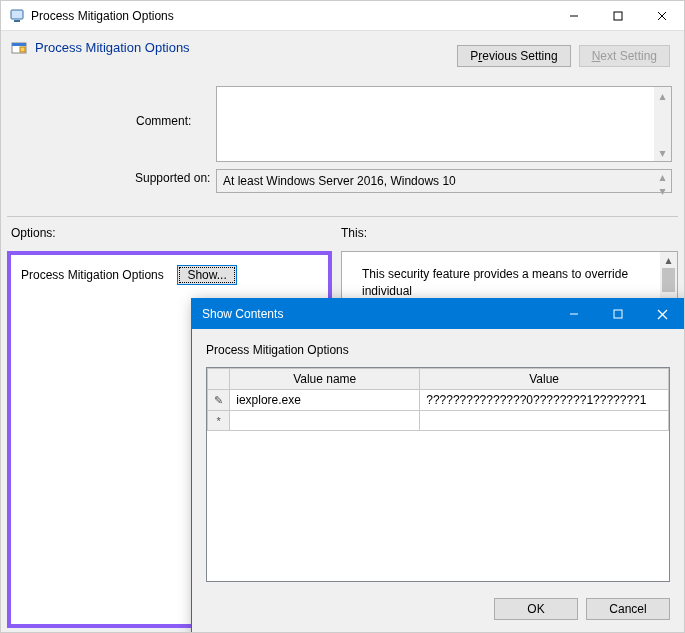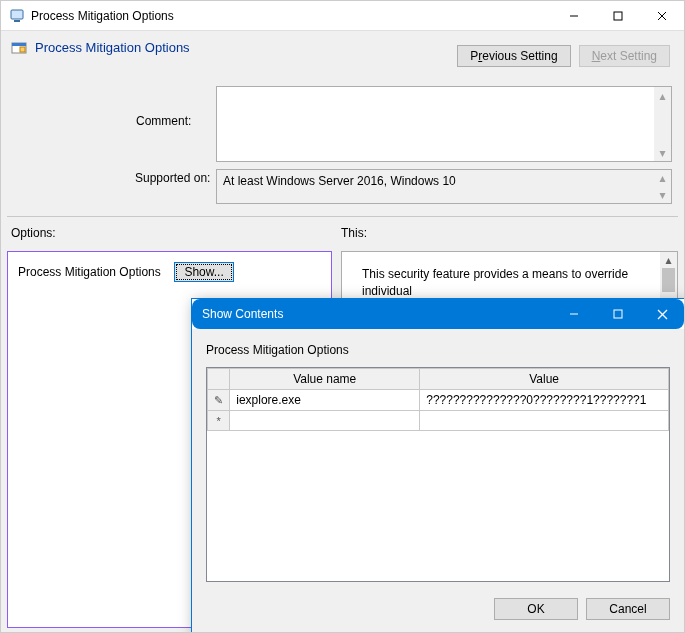--- a/index.html
+++ b/index.html
@@ -85,33 +85,33 @@
     background: #fff; border: 1px solid #adadad;
     display: flex;
   }
   .comment-box .txt { flex:1; }
   .scroll-stub { width: 17px; background:#f0f0f0; display:flex; flex-direction:column; justify-content:space-between; align-items:center; }
   .scroll-arrow { width:17px;height:17px; display:flex;align-items:center;justify-content:center; color:#a0a0a0;}
   .label-supported {
     position: absolute; left: 134px; top: 140px; font-size: 12px;
   }
   .supported-box {
-    position: absolute; left: 215px; top: 138px; right: 12px; height: 35px;
+    position: absolute; left: 215px; top: 138px; right: 12px; height: 24px;
     background: #f0f0f0; border: 1px solid #adadad;
     display:flex;
   }
   .supported-box .txt { padding: 4px 6px; flex:1; color:#000; }
   .divider-h {
     position: absolute; left: 6px; right: 6px; top: 185px; height: 1px; background: #c8c8c8;
   }
   .lbl-options { position: absolute; left: 10px; top: 195px; }
   .lbl-help    { position: absolute; left: 340px; top: 195px; }
   .options-panel {
     position: absolute; left: 6px; top: 220px; width: 325px; bottom: 6px;
-    background: #fff; border: 1px solid #8b5cf6;
+    background: #fff; border: 4px solid #8b5cf6;
     padding: 10px;
   }
   .options-panel .row-lbl { display: inline-block; margin-right: 10px; }
   .show-btn {
     height: 20px; width: 60px; border: 1px solid #0078d7; background: #e1e1e1;
     text-align: center; line-height: 18px; display: inline-block;
     outline: 1px dotted #000; outline-offset: -3px;
   }
   .help-panel {
     position: absolute; left: 340px; top: 220px; right: 6px; bottom: 6px;
@@ -133,21 +133,21 @@
     width: 494px;
     height: 335px;
     background: #fff;
     border: 1px solid #0078d7;
     box-shadow: 3px 3px 14px rgba(0,0,0,0.35);
     display: flex;
     flex-direction: column;
   }
   .modal .m-titlebar {
     height: 30px; background: #0078d7; color: #fff;
-    display: flex; align-items: center; border-radius: 8px;
+    display: flex; align-items: center;
   }
   .modal .m-titlebar .t { flex:1; padding-left: 10px; font-size: 12px; }
   .modal .m-titlebar .wb { width: 44px; height: 30px; display:flex;align-items:center;justify-content:center; color:#fff; }
   .modal .m-body { flex:1; padding: 14px 14px 8px 14px; display:flex; flex-direction:column; background:#f0f0f0; }
   .modal .m-label { margin-bottom: 10px; }
   .grid {
     background: #fff; border: 1px solid #828790; flex:1; overflow:hidden;
   }
   .grid table { border-collapse: collapse; width:100%; font-size:12px; }
   .grid th {

